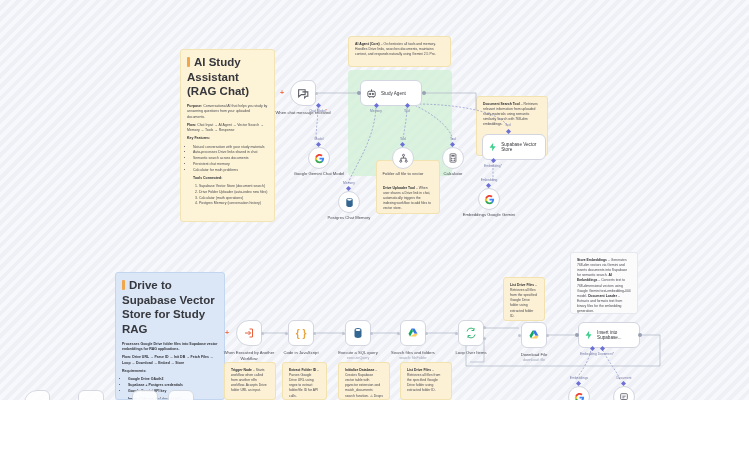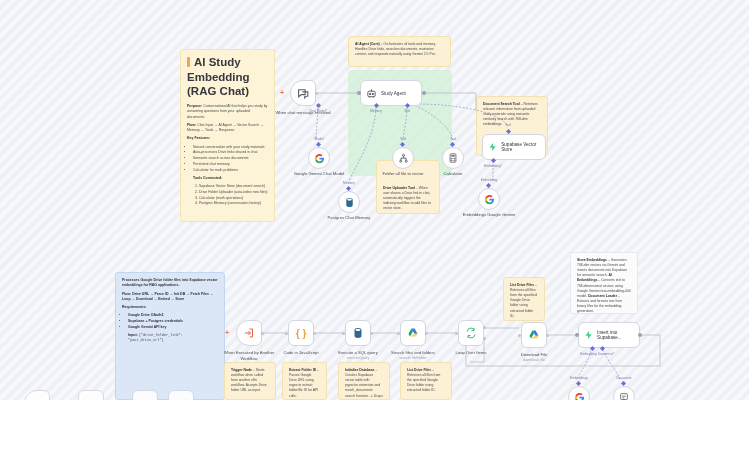--- a/index.html
+++ b/index.html
@@ -108,21 +108,21 @@
 </style>
 </head>
 <body>
 
 <div id="canvas">
 
   <div class="agent-zone" style="left:348px; top:70px; width:104px; height:106px;"></div>
 
   <div class="sticky yellow" style="left:180px; top:49px; width:95px; height:173px;">
     <div class="st-title">
-      <span class="bar"></span><span>AI Study Embedding (RAG Chat)</span>
+      <span class="bar"></span><span>AI Study Assistant (RAG Chat)</span>
     </div>
     <div class="st-body">
       <p><b>Purpose:</b>
          <span>Conversational AI that helps you study by answering questions from your uploaded documents.</span></p>
       <p><b>Flow:</b>
          <span>Chat Input → AI Agent → Vector Search → Memory → Tools → Response</span></p>
       <p><b>Key Features:</b></p>
       <ul>
         <li>Natural conversation with your study materials</li>
         <li>Auto-processes Drive links shared in chat</li>
@@ -134,20 +134,23 @@
       <ol style="margin-left:12px">
         <li>Supabase Vector Store (document search)</li>
         <li>Drive Folder Uploader (auto-index new files)</li>
         <li>Calculator (math operations)</li>
         <li>Postgres Memory (conversation history)</li>
       </ol>
     </div>
   </div>
 
   <div class="sticky blue" style="left:115px; top:272px; width:110px; height:128px;">
+    <div class="st-title">
+      <span class="bar"></span><span>Drive to Supabase Vector Store for Study RAG</span>
+    </div>
     <div class="st-body">
       <p><b>Processes Google Drive folder files into Supabase vector embeddings for RAG applications.</b></p>
       <p><b>Flow:</b>
          <b>Drive URL → Parse ID → Init DB → Fetch Files → Loop → Download → Embed → Store</b></p>
       <p><b>Requirements:</b></p>
       <ul>
         <li><b>Google Drive OAuth2</b></li>
         <li><b>Supabase + Postgres credentials</b></li>
         <li><b>Google Gemini API key</b></li>
       </ul>

